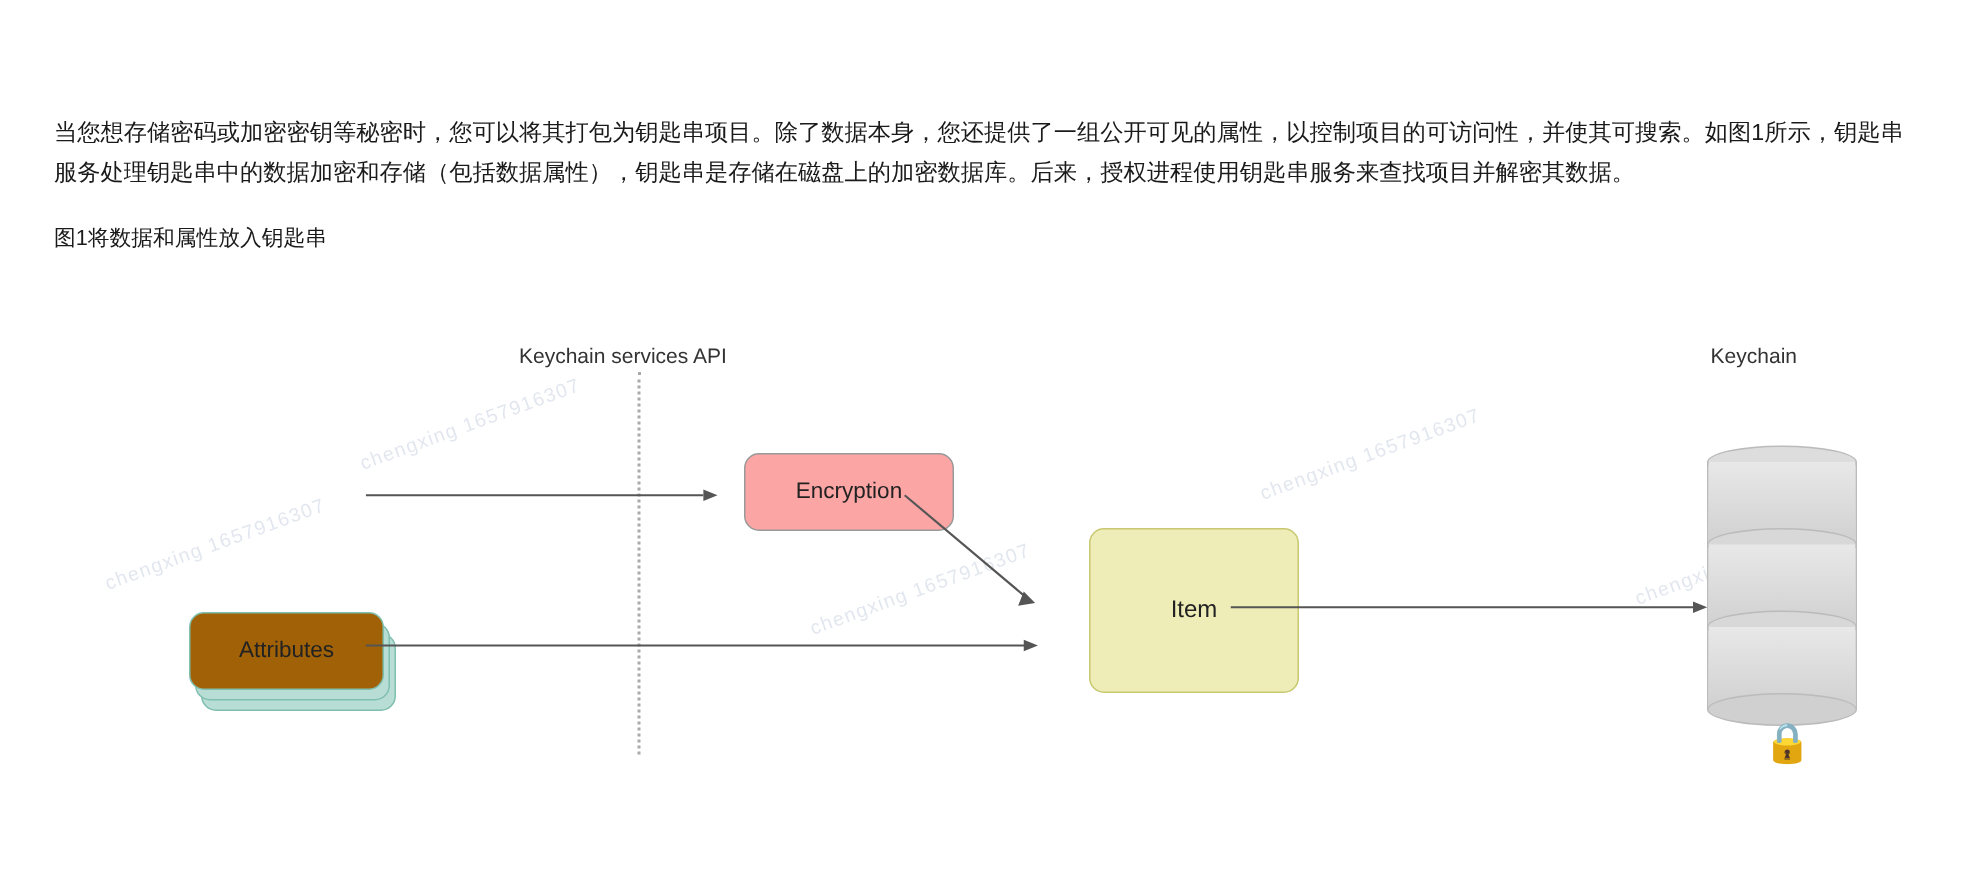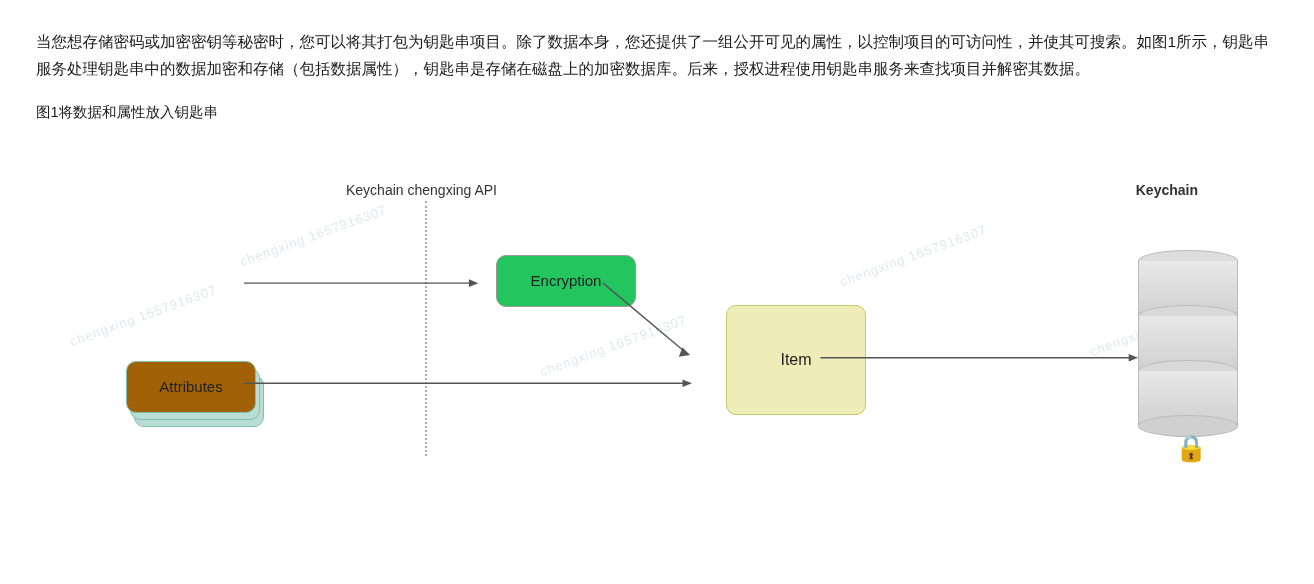--- a/index.html
+++ b/index.html
@@ -12,20 +12,21 @@
       padding: 28px 36px 28px 36px;
       width: 1314px;
       min-height: 584px;
     }
     .text-block {
       max-width: 1240px;
       margin-bottom: 18px;
       color: #1a1a1a;
       font-size: 15.5px;
       line-height: 1.75;
+      margin-top: 47px;
     }
     .figure-caption {
       font-size: 14.5px;
       color: #1a1a1a;
       margin-bottom: 40px;
     }
     .diagram-area {
       position: relative;
       width: 100%;
       height: 310px;
@@ -66,21 +67,20 @@
       height: 255px;
       border-left: 2px dotted #aaa;
     }
     
     .keychain-label {
       position: absolute;
       top: 14px;
       right: 80px;
       font-size: 14px;
       color: #333;
-      font-weight: bold;
     }
 
     
     .box-data {
       position: absolute;
       top: 90px;
       left: 90px;
       width: 130px;
       height: 52px;
       border-radius: 10px;
@@ -130,21 +130,21 @@
     }
 
     
     .box-encryption {
       position: absolute;
       top: 90px;
       left: 460px;
       width: 140px;
       height: 52px;
       border-radius: 10px;
-      background: #22c55e;
+      background: #fca5a5;
       border: 1.5px solid #999;
       display: flex;
       align-items: center;
       justify-content: center;
       font-size: 15px;
       color: #222;
     }
 
     
     .box-item {
@@ -266,21 +266,21 @@
 
 <div class="diagram-area">
 
   <div class="watermark wm1">chengxing 1657916307</div>
   <div class="watermark wm2">chengxing 1657916307</div>
   <div class="watermark wm3">chengxing 1657916307</div>
   <div class="watermark wm4">chengxing 1657916307</div>
   <div class="watermark wm5">chengxing 1657916307</div>
 
   <div class="api-label">
-    <span>Keychain chengxing API</span>
+    <span>Keychain services API</span>
   </div>
 
   <div class="dotted-line"></div>
 
   <div class="keychain-label">
     <span>Keychain</span>
   </div>
 
 
   <div class="box-attrs-back2"></div>

